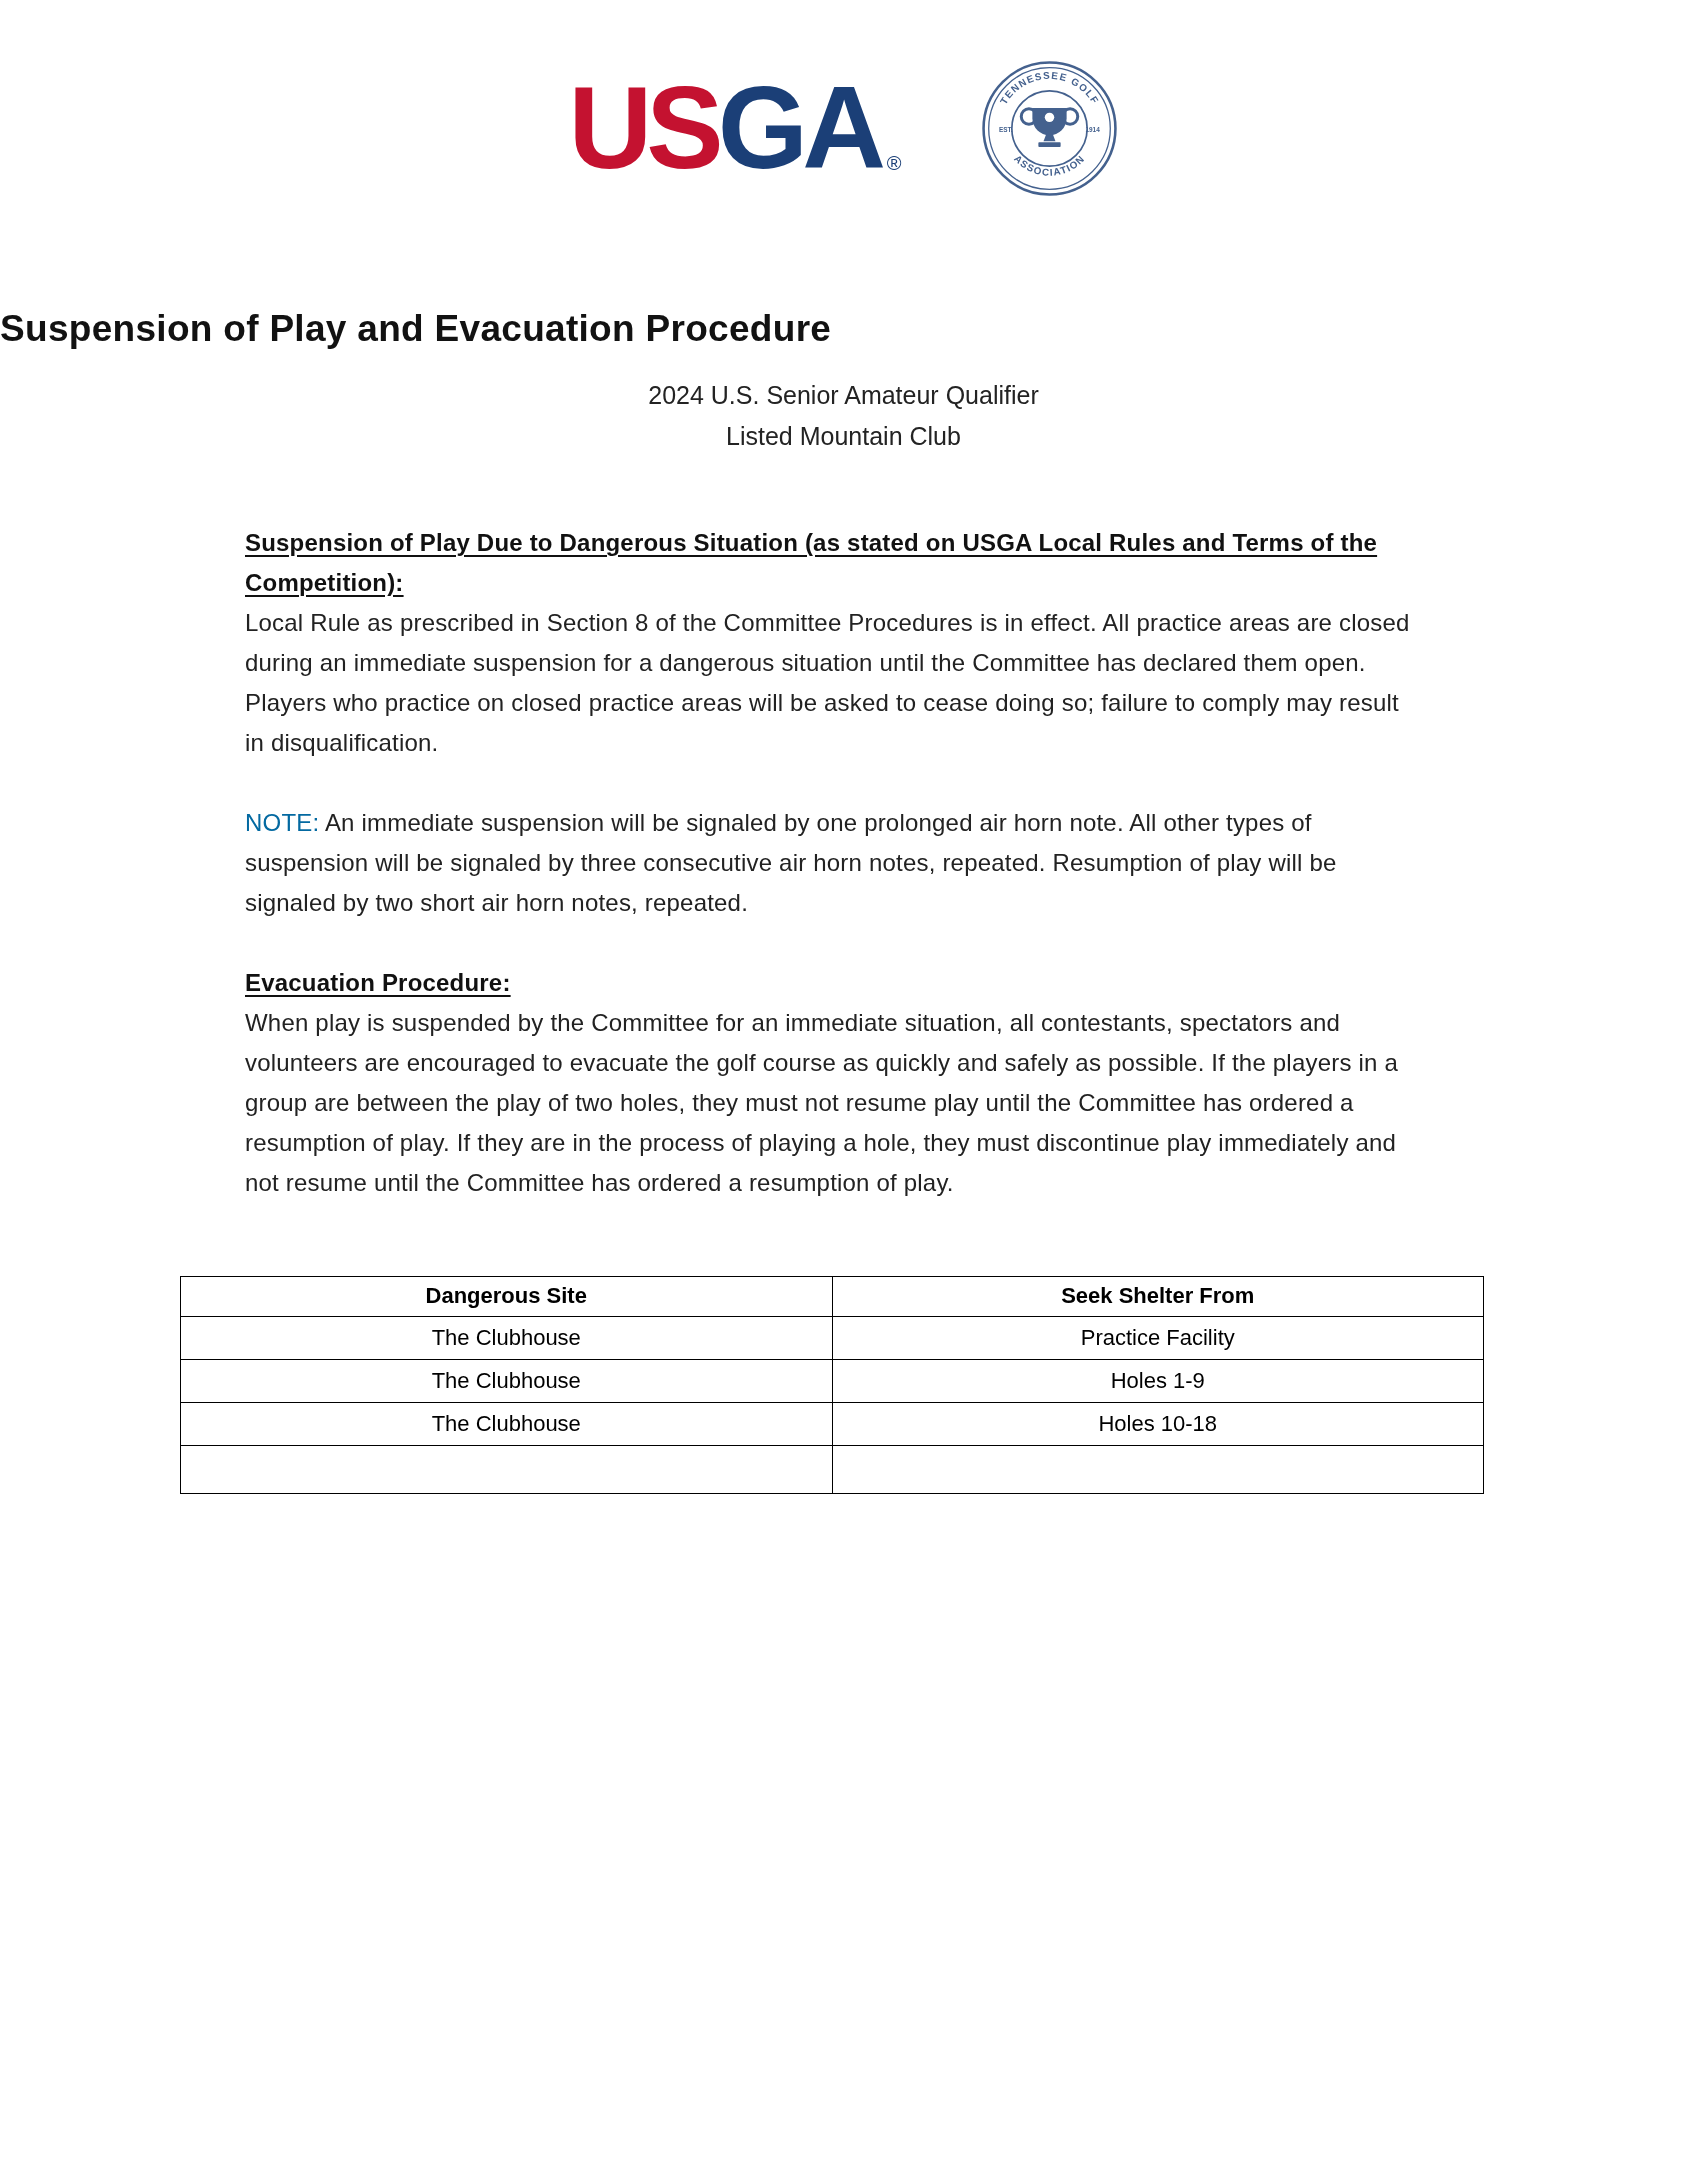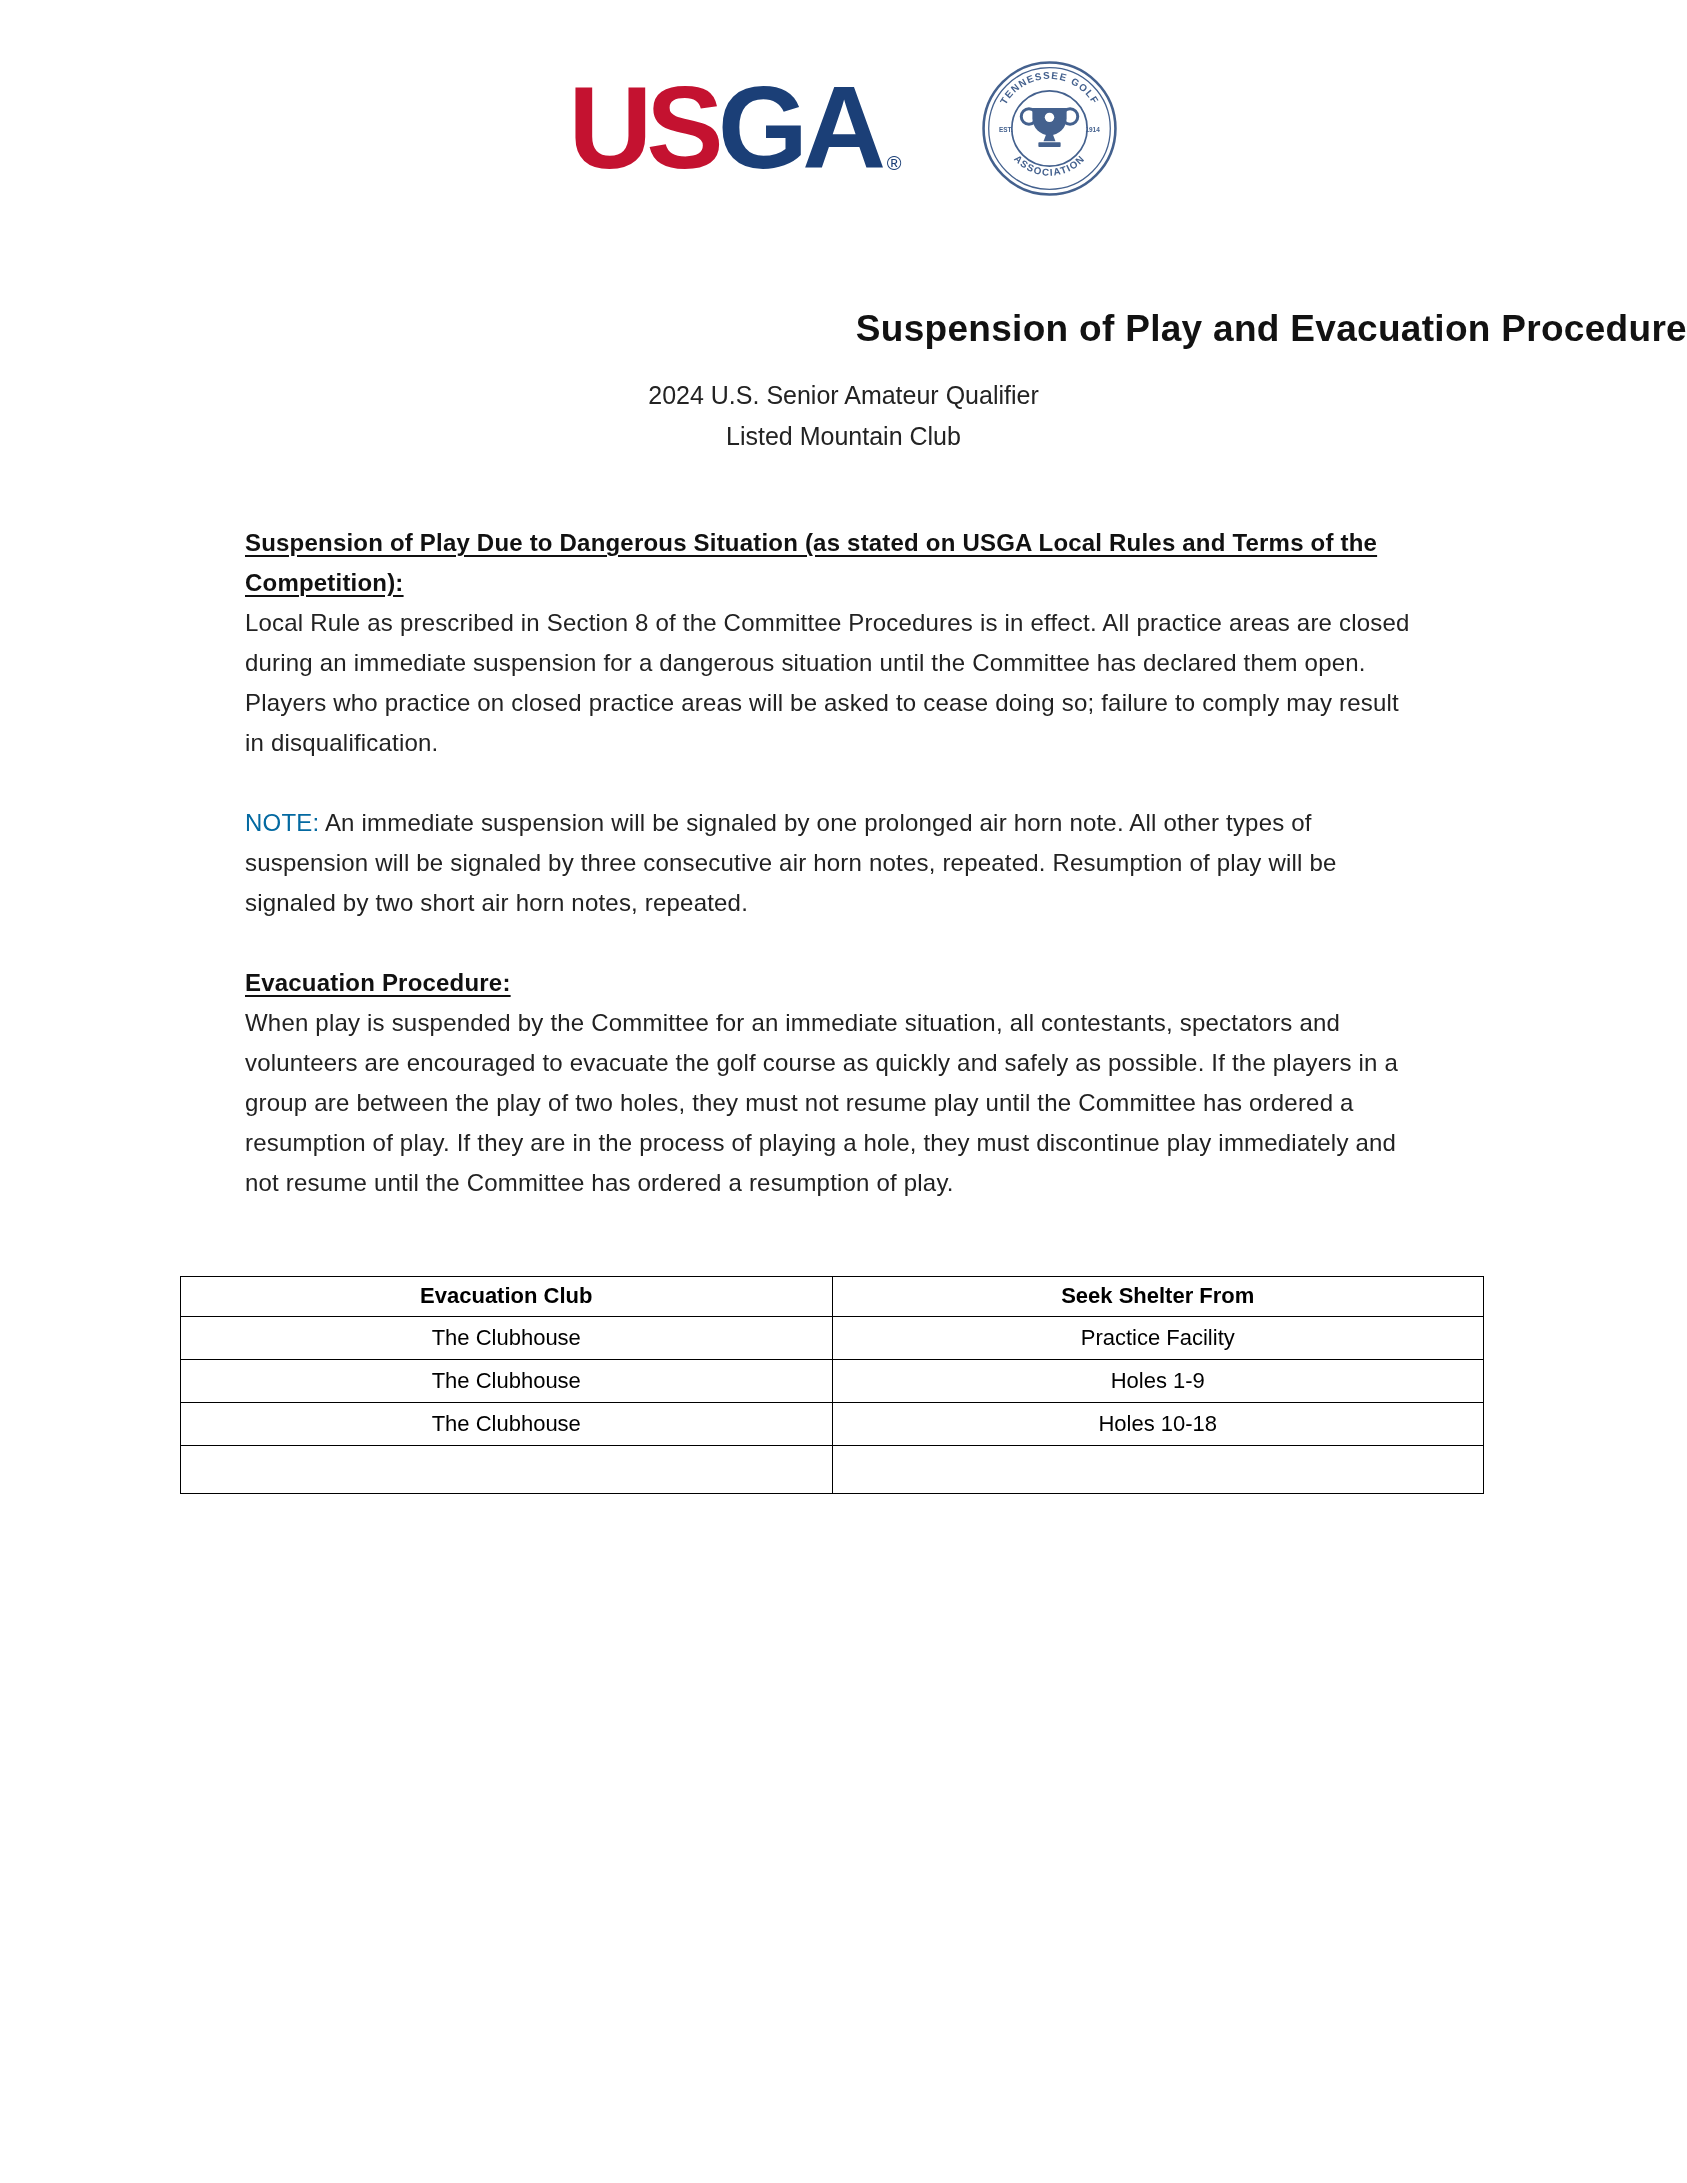--- a/index.html
+++ b/index.html
@@ -38,21 +38,21 @@
     letter-spacing: 0;
     color: var(--usga_blue, #1B3F77);
     margin-left: 6.7px;
     padding-bottom: 1.7px;
     font-weight: normal;
   }
   .tga-seal { width: 137px; height: 137px; }
 
   
   .title {
-    text-align: right;
+    text-align: left;
     font-weight: bold;
     font-size: 37px;
     margin-top: 51px;
     color: #121212;
     letter-spacing: 0.3px;
   }
   .subtitle { text-align: center; font-size: 25px; margin-top: 31px; color: #232323; }
   .subtitle + .subtitle { margin-top: 11.8px; }
 
   
@@ -159,21 +159,21 @@
 
   </div>
 
   <table class="evac-table">
     <colgroup>
         <col style="width:50%">
         <col style="width:50%">
       </colgroup>
     <thead>
       <tr>
-        <th>Evacuation Club</th>
+        <th>Dangerous Site</th>
         <th>Seek Shelter From</th>
       </tr>
     </thead>
     <tbody>
       <tr>
         <td>The Clubhouse</td>
         <td>Practice Facility</td>
       </tr>
       <tr>
         <td>The Clubhouse</td>

